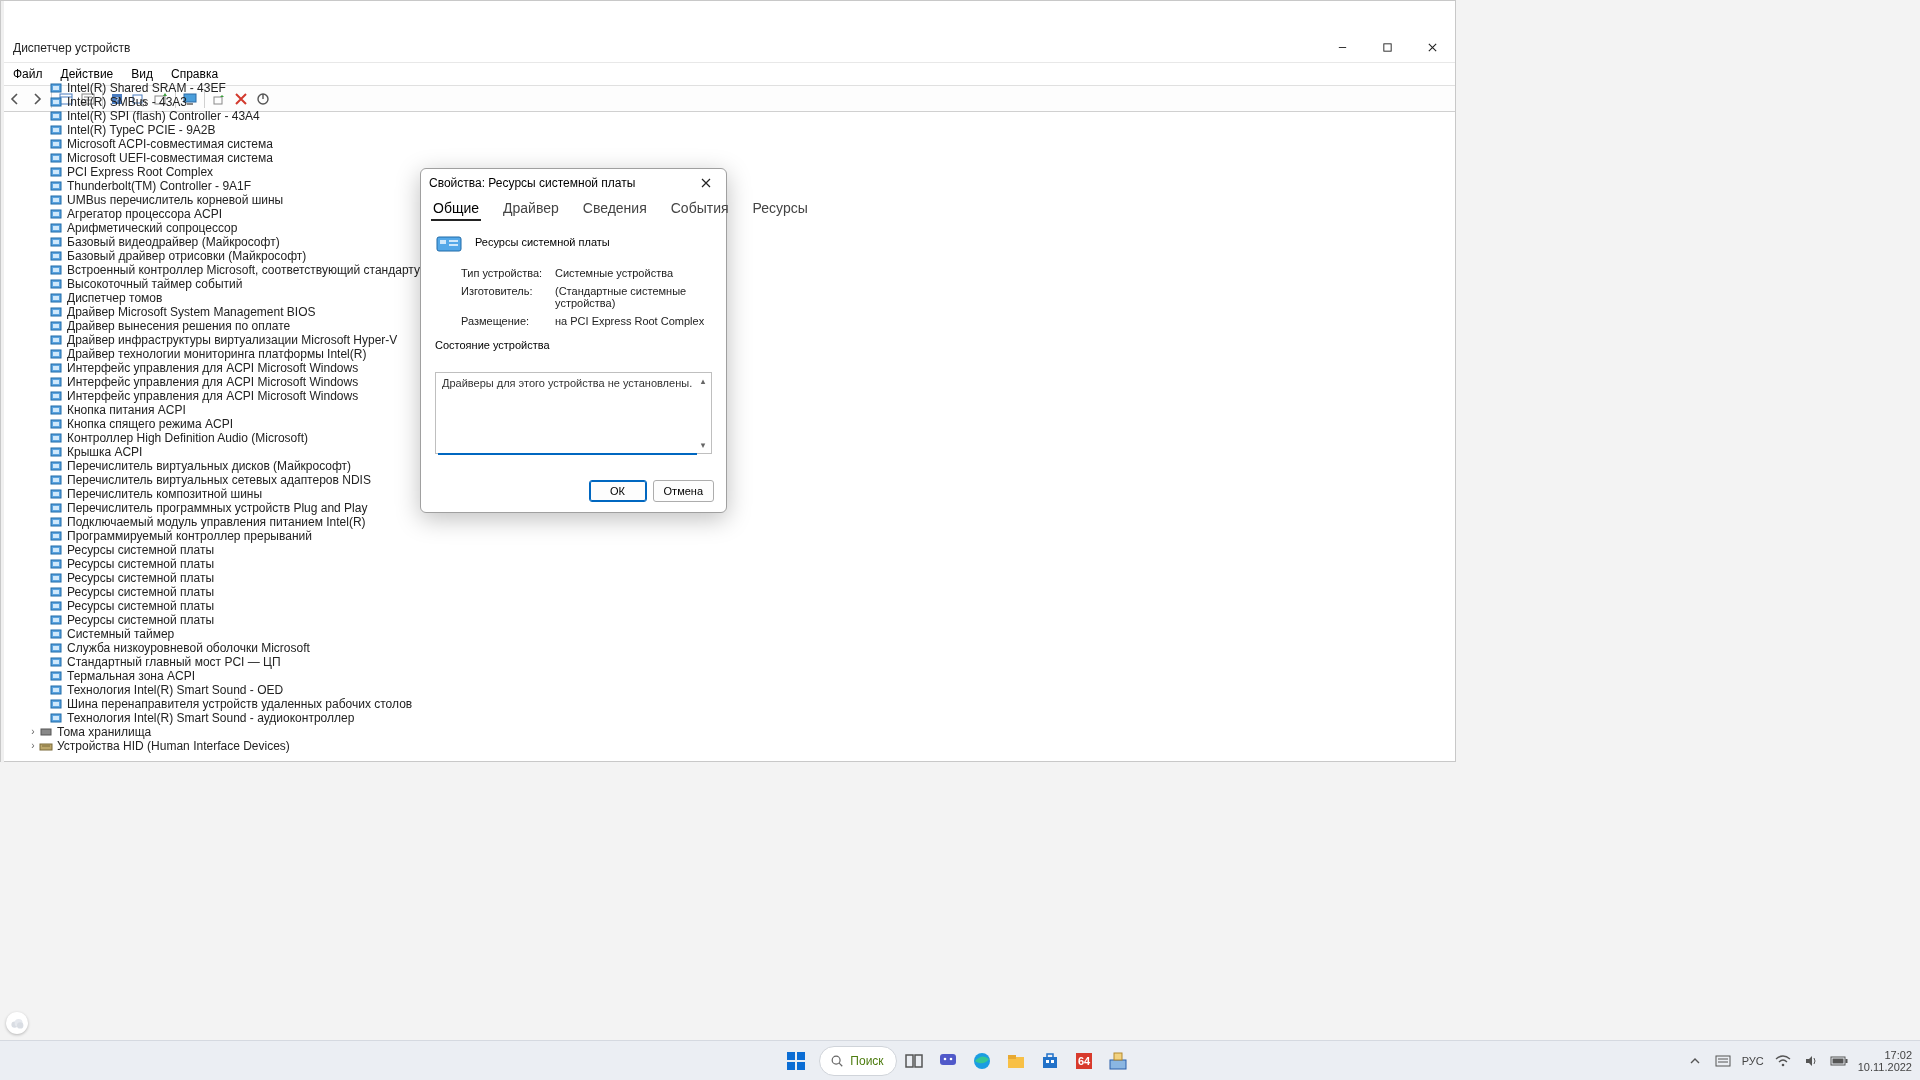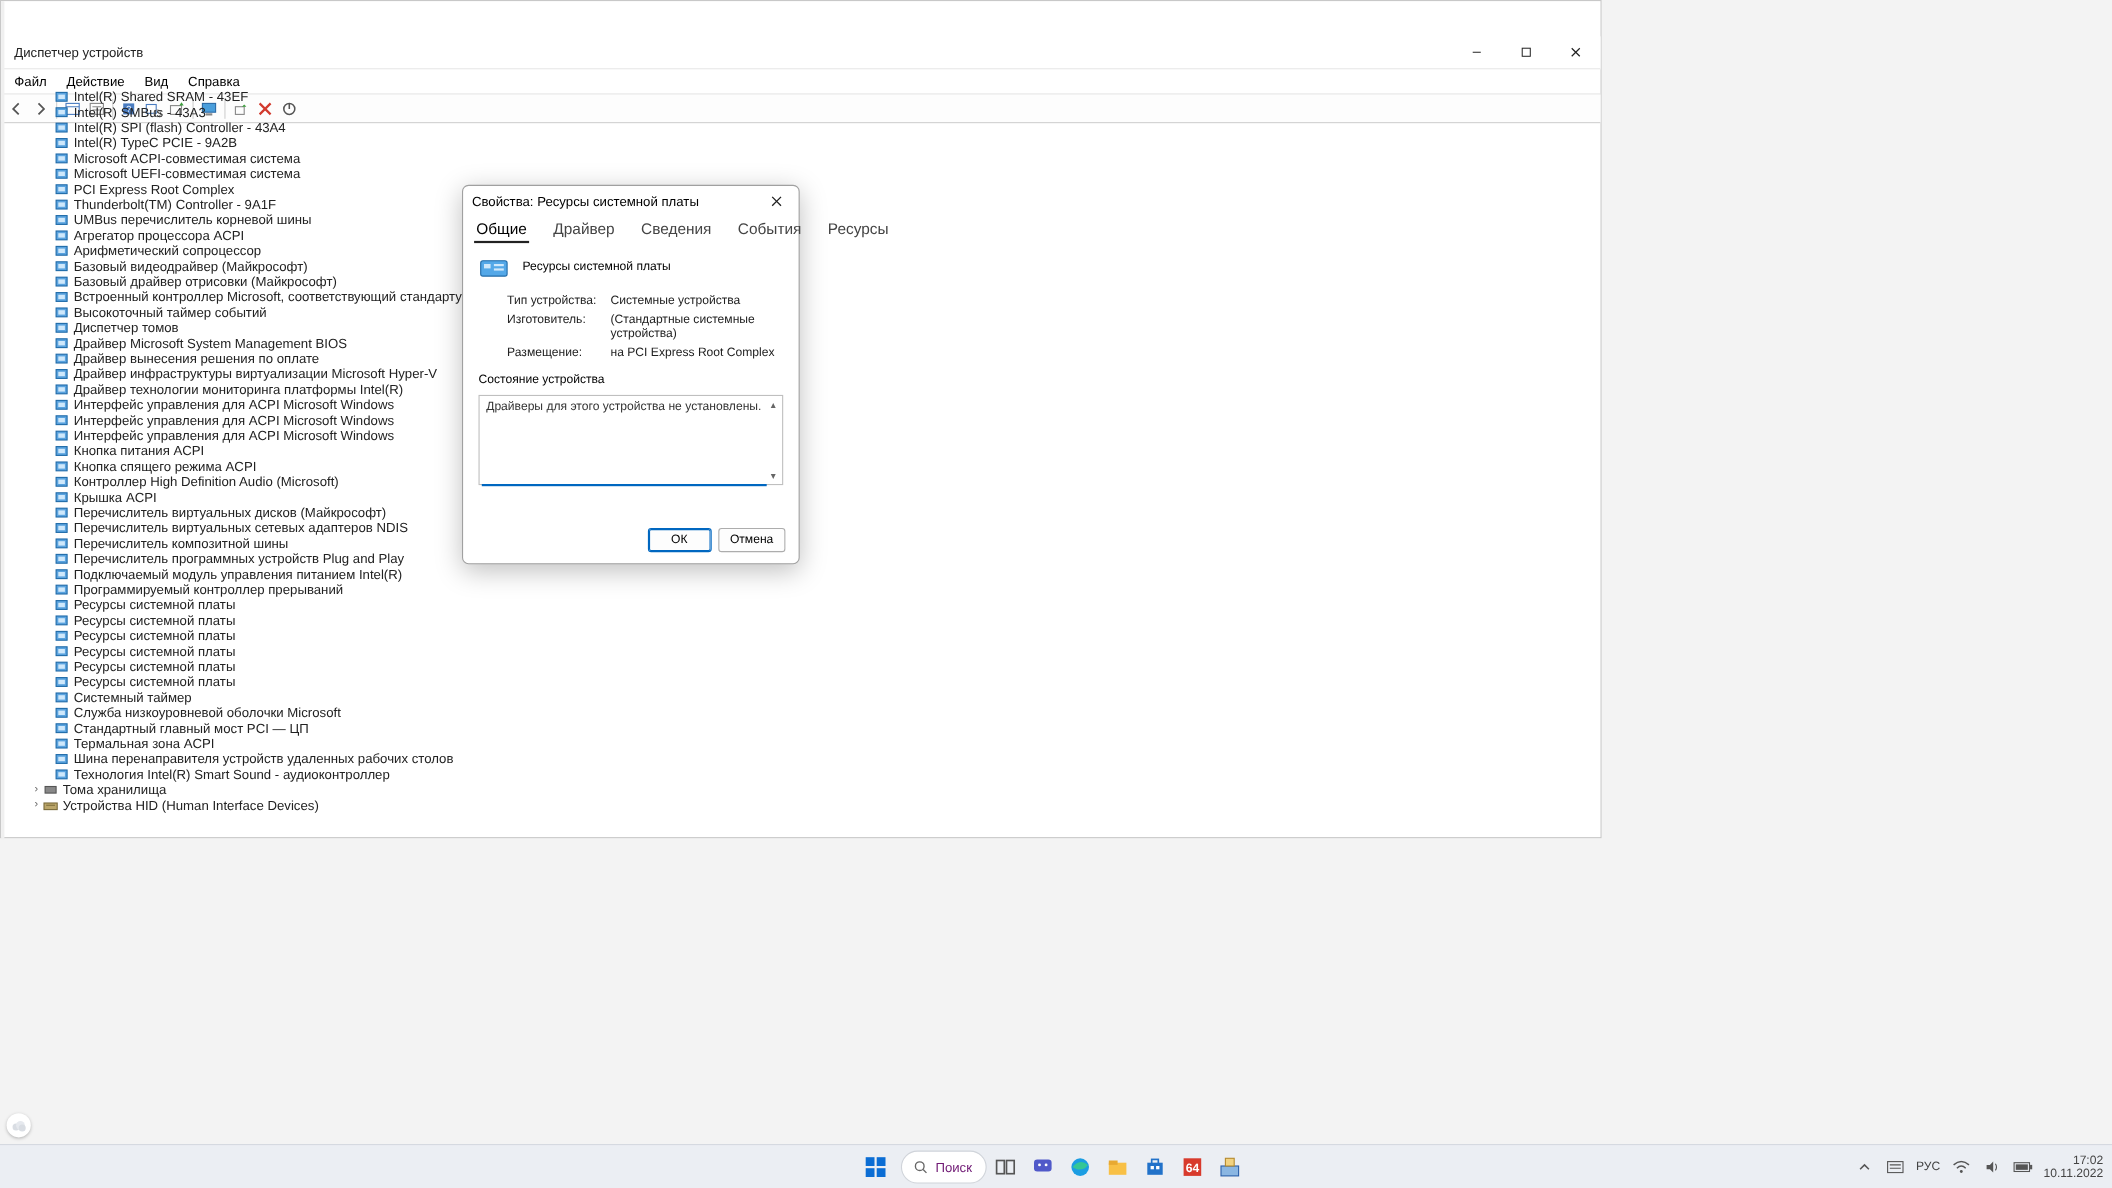--- a/index.html
+++ b/index.html
@@ -47,21 +47,21 @@
   .props-close { width: 24px; height: 24px; display: flex; align-items: center; justify-content: center; border-radius: 3px; font-size: 13px; }
   .props-tabs { display: flex; gap: 20px; padding: 0 10px; font-size: 14px; }
   .props-tab { padding: 3px 2px; color: #444; }
   .props-tab.active { color: #000; border-bottom: 2px solid #222; }
   .props-body { padding: 10px 14px 0 14px; }
   .props-header { display: flex; align-items: center; gap: 12px; margin-bottom: 14px; }
   .props-devicon { width: 28px; height: 22px; }
   .props-grid { display: grid; grid-template-columns: 90px 1fr; row-gap: 6px; column-gap: 4px; font-size: 11px; margin-left: 26px; margin-bottom: 12px; }
   .props-grid .lab { color: #222; }
   .props-grid .val { color: #222; }
-  .status-label { font-size: 11px; margin-bottom: 8px; }
+  .status-label { font-size: 11px; margin-bottom: 21px; }
   .status-box {
     border: 1px solid #bfbfbf; height: 82px; position: relative; padding: 4px 18px 4px 6px;
     font-size: 11px; color: #333;
   }
   .status-box::after {
     content: ""; position: absolute; left: 2px; right: 14px; bottom: -2px; height: 2px;
     background: #0067c0;
   }
   .status-scroll-up, .status-scroll-down {
     position: absolute; right: 2px; width: 12px; height: 12px; font-size: 9px; color: #666;
@@ -80,21 +80,21 @@
   .taskbar {
     position: absolute; left: 0; right: 0; bottom: 0; height: 40px;
     background: #ebeef3; border-top: 1px solid #d5d9e0;
     display: flex; align-items: center; justify-content: center;
   }
   .taskbar-center { display: flex; align-items: center; gap: 6px; }
   .task-ico { width: 28px; height: 28px; display: flex; align-items: center; border-radius: 4px; }
   .task-ico svg { width: 22px; height: 22px; }
   .task-search {
     display: flex; align-items: center; gap: 6px; height: 30px; padding: 0 12px 0 10px;
-    background: #fff; border: 1px solid #d0d4da; border-radius: 16px; font-size: 12px; color: #701a75;
+    background: #fff; border: 1px solid #d0d4da; border-radius: 16px; font-size: 12px; color: #4d7c0f;
   }
   .taskbar-right {
     position: absolute; right: 8px; top: 0; bottom: 0; display: flex; align-items: center; gap: 10px;
     font-size: 11px; color: #444;
   }
   .tray-block { display: flex; flex-direction: column; align-items: flex-end; line-height: 12px; }
   .tray-ico { width: 18px; height: 18px; display: flex; align-items: center; justify-content: center; }
   .side-blue {
     position: absolute; left: 0; top: 0; width: 3px; height: 762px; background: #f0f0f0;
   }
@@ -597,20 +597,29 @@
         <span>Стандартный главный мост PCI — ЦП</span>
       </div>
       <div class="tree-item">
         <span class="dev-ico">
           <svg viewBox="0 0 14 12">
             <rect x="2" y="2" width="10" height="8" fill="#5aa3df" stroke="#1f6aa8"></rect>
             <rect x="4" y="4" width="6" height="4" fill="#cfe8fb"></rect>
           </svg>
         </span>
         <span>Термальная зона ACPI</span>
+      </div>
+      <div class="tree-item">
+        <span class="dev-ico">
+          <svg viewBox="0 0 14 12">
+            <rect x="2" y="2" width="10" height="8" fill="#5aa3df" stroke="#1f6aa8"></rect>
+            <rect x="4" y="4" width="6" height="4" fill="#cfe8fb"></rect>
+          </svg>
+        </span>
+        <span>Технология Intel(R) Smart Sound - OED</span>
       </div>
       <div class="tree-item">
         <span class="dev-ico">
           <svg viewBox="0 0 14 12">
             <rect x="2" y="2" width="10" height="8" fill="#5aa3df" stroke="#1f6aa8"></rect>
             <rect x="4" y="4" width="6" height="4" fill="#cfe8fb"></rect>
           </svg>
         </span>
         <span>Шина перенаправителя устройств удаленных рабочих столов</span>
       </div>

